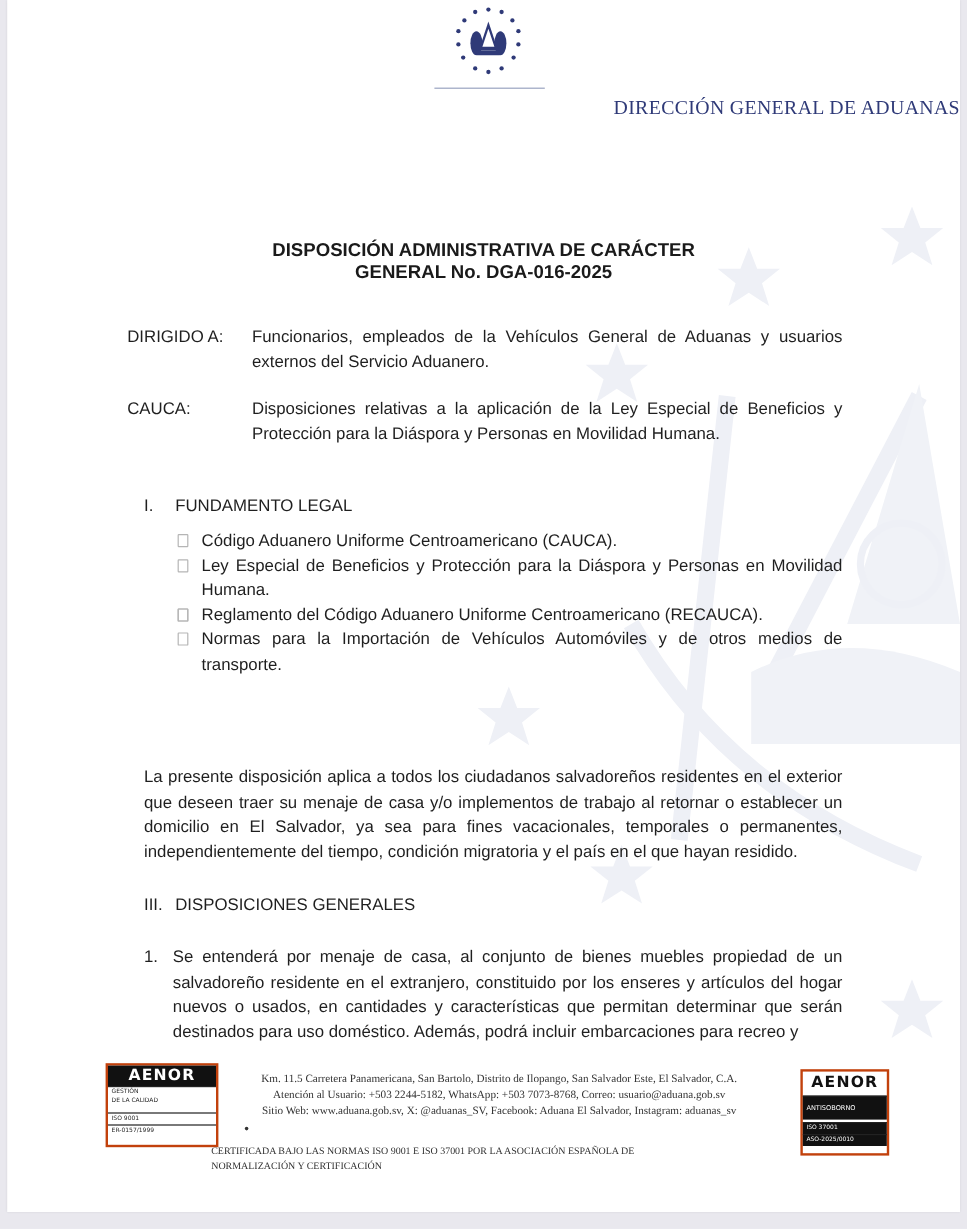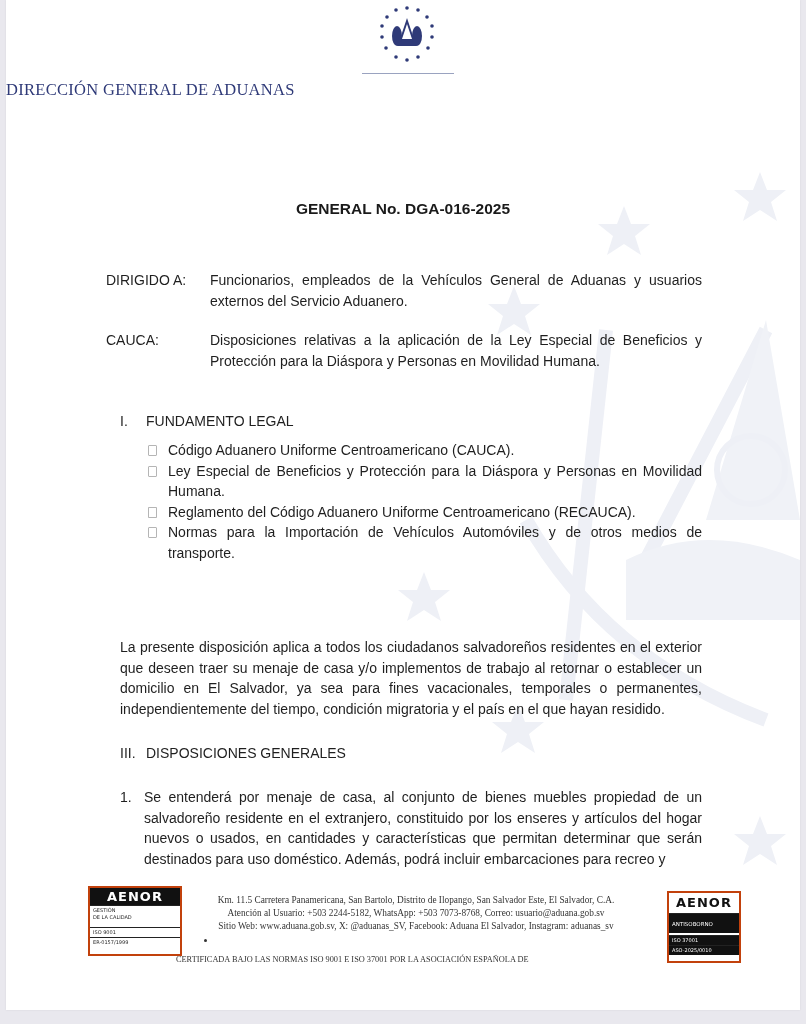--- a/index.html
+++ b/index.html
@@ -14,21 +14,21 @@
       overflow: hidden;
       font-family: "Liberation Sans", sans-serif;
       color: #1f1f1f;
     }
     
     .watermark { position: absolute; left: 0; top: 0; width: 794px; height: 1010px; pointer-events: none; }
     
     .logo { position: absolute; left: 366px; top: 4px; width: 70px; height: 64px; }
     .header-rule { position: absolute; left: 356px; top: 73px; width: 92px; height: 1px; background: #9aa3c0; }
     .org-name {
-      position: absolute; left: 0; width: 794px; top: 80px; text-align: left;
+      position: absolute; left: 0; width: 794px; top: 80px; text-align: right;
       font-family: "Liberation Serif", serif; font-size: 16.5px; letter-spacing: 0.3px;
       color: #2f3a78;
     }
     .doc-title {
       position: absolute; left: 0; width: 794px; top: 199px; text-align: center;
       font-weight: bold; font-size: 15.5px; line-height: 19px; color: #1a1a1a;
     }
     .meta-row { position: absolute; left: 100px; width: 596px; font-size: 14px; line-height: 20.5px; }
     .meta-label { position: absolute; left: 0; top: 0; }
     .meta-value { position: absolute; left: 104px; width: 492px; text-align: justify; text-align-last: left; }
@@ -114,20 +114,21 @@
       <ellipse cx="25" cy="32" rx="5" ry="10"></ellipse>
       <ellipse cx="45" cy="32" rx="5" ry="10"></ellipse>
       <rect x="25" y="38" width="20" height="4" rx="1"></rect>
     </g>
     <path d="M35 20 L30 35 L40 35 Z" fill="#ffffff"></path>
   </svg>
   <div class="header-rule"></div>
   <div class="org-name">DIRECCIÓN GENERAL DE ADUANAS</div>
 
   <div class="doc-title">
+    <div>DISPOSICIÓN ADMINISTRATIVA DE CARÁCTER</div>
     <div>GENERAL No. DGA-016-2025</div>
   </div>
 
   <div class="meta-row" style="top:270px;">
     <span class="meta-label">DIRIGIDO A:</span>
     <div class="meta-value">Funcionarios, empleados de la Vehículos General de Aduanas y usuarios externos del Servicio Aduanero.</div>
   </div>
   <div class="meta-row" style="top:330px;">
     <span class="meta-label">CAUCA:</span>
     <div class="meta-value">Disposiciones relativas a la aplicación de la Ley Especial de Beneficios y Protección para la Diáspora y Personas en Movilidad Humana.</div>
@@ -165,20 +166,21 @@
   </div>
 
   <div class="footer-text">
     <div>Km. 11.5 Carretera Panamericana, San Bartolo, Distrito de Ilopango, San Salvador Este, El Salvador, C.A.</div>
     <div>Atención al Usuario: +503 2244-5182, WhatsApp: +503 7073-8768, Correo: usuario@aduana.gob.sv</div>
     <div>Sitio Web: www.aduana.gob.sv, X: @aduanas_SV, Facebook: Aduana El Salvador, Instagram: aduanas_sv</div>
   </div>
   <div class="footer-dot"></div>
   <div class="footer-cert">
     <div>CERTIFICADA BAJO LAS NORMAS ISO 9001 E ISO 37001 POR LA ASOCIACIÓN ESPAÑOLA DE</div>
+    <div>NORMALIZACIÓN Y CERTIFICACIÓN</div>
   </div>
 
   <div class="aenor" style="left:661px; top:891px; width:74px; height:72px;">
     <div style="font-size:13px; line-height:20px; font-weight:bold; text-align:center; letter-spacing:1px; color:#111;">AENOR</div>
     <div class="cell dark" style="height:20px; line-height:18px; font-size:5.5px;">ANTISOBORNO</div>
     <div class="cell dark" style="margin-top:2px;">ISO 37001</div>
     <div class="cell dark">ASO-2025/0010</div>
   </div>
 </div>
 

